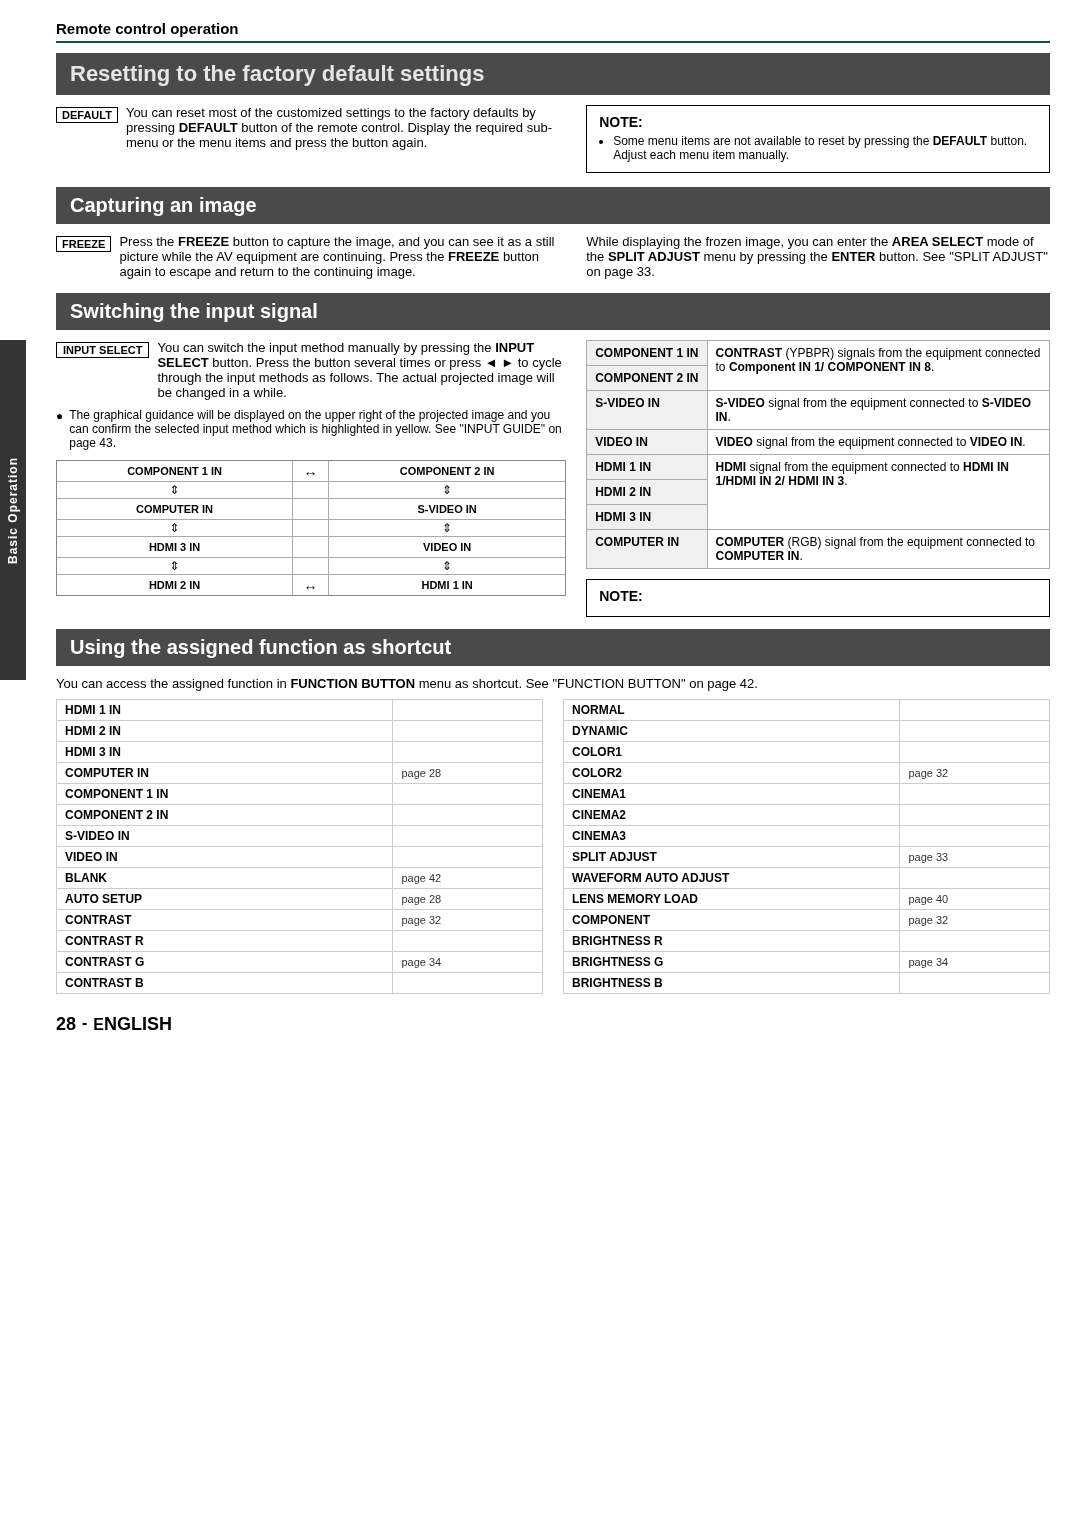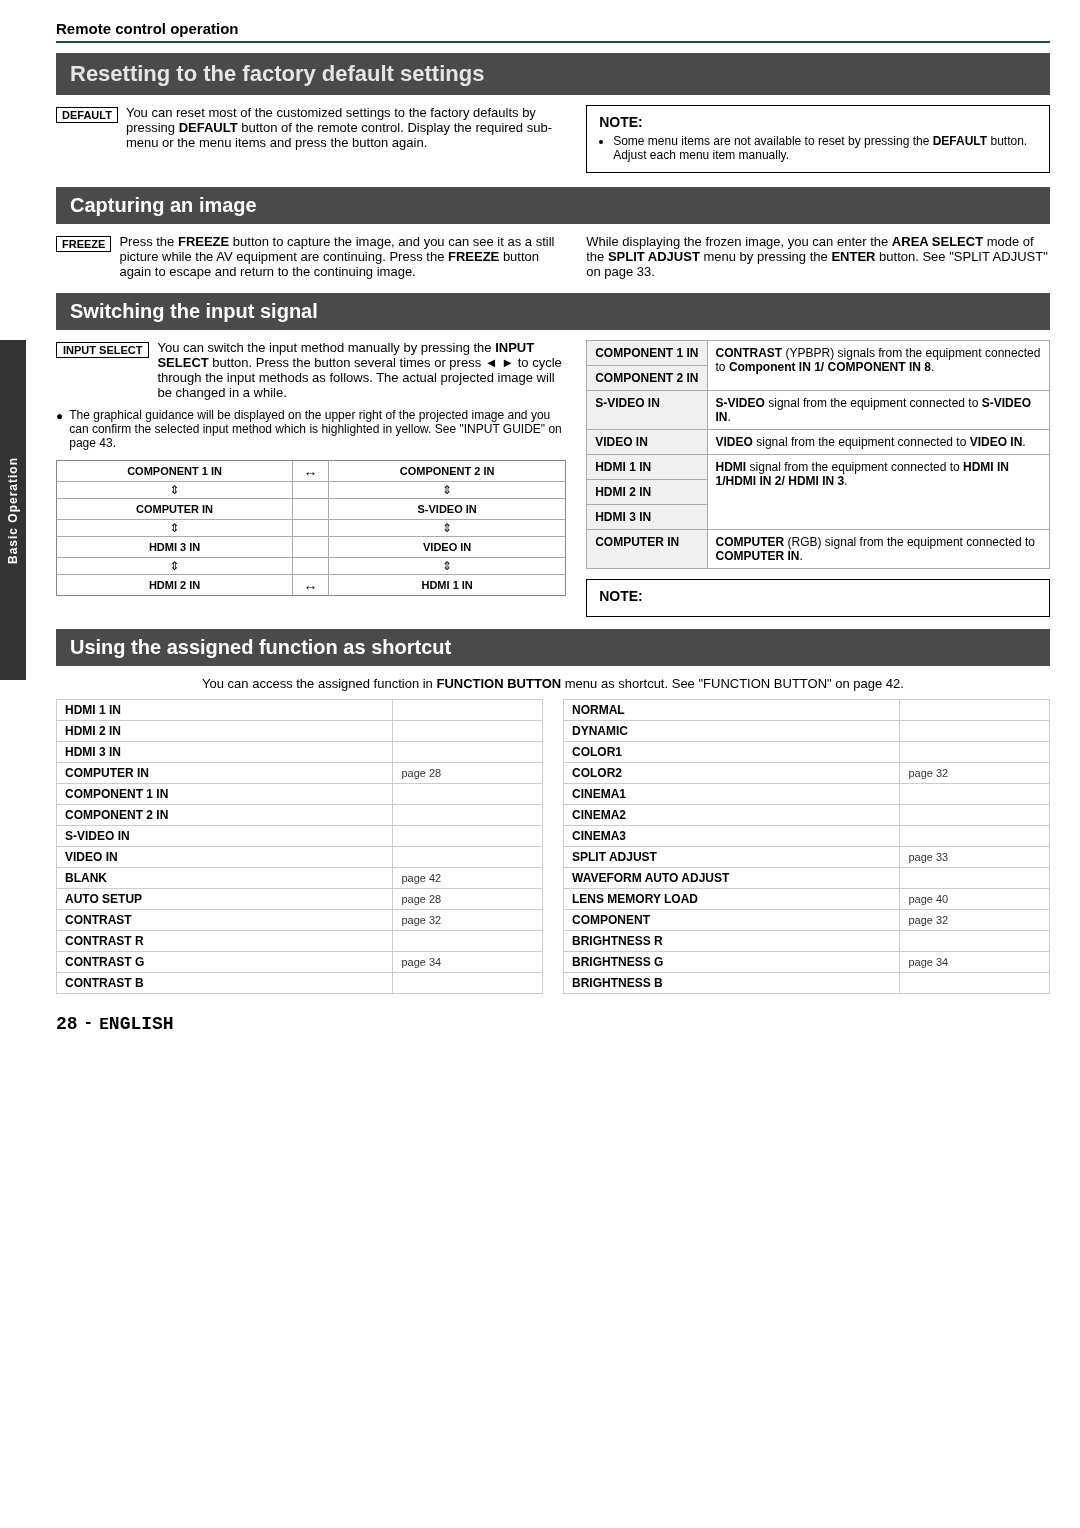--- a/index.html
+++ b/index.html
@@ -199,29 +199,28 @@
       color: #333;
       font-size: 11px;
       width: 80px;
     }
     .page-footer {
       margin-top: 20px;
       font-size: 16px;
       font-weight: bold;
       display: flex;
       align-items: flex-start;
-      font-family: Liberation Mono, monospace;
     }
     .page-footer .page-num {
       font-size: 18px;
     }
     .en-label {
       font-variant: small-caps;
     }
-    p { margin-bottom: 5px; text-align: center; }
+    p { margin-bottom: 5px; }
     strong, b { font-weight: bold; }
   </style>
 </head>
 <body>
 
 <div class="page">
 
   <div class="sidebar">
     <span>Basic Operation</span>
   </div>

